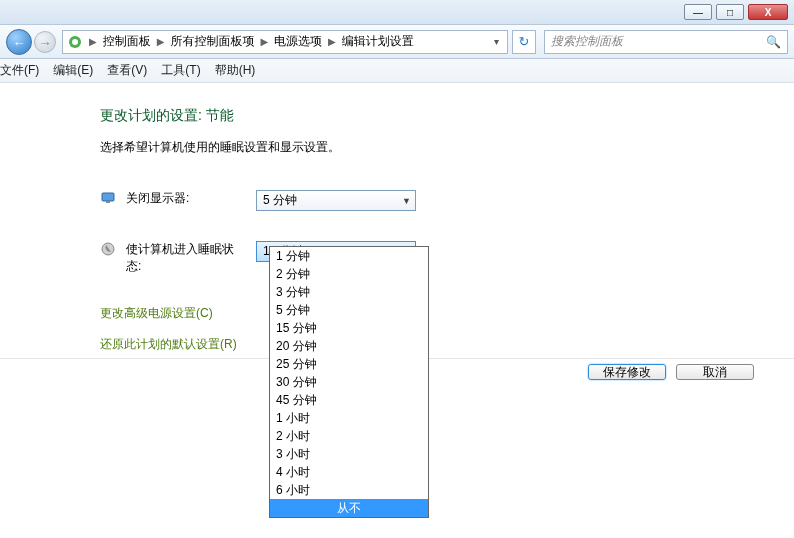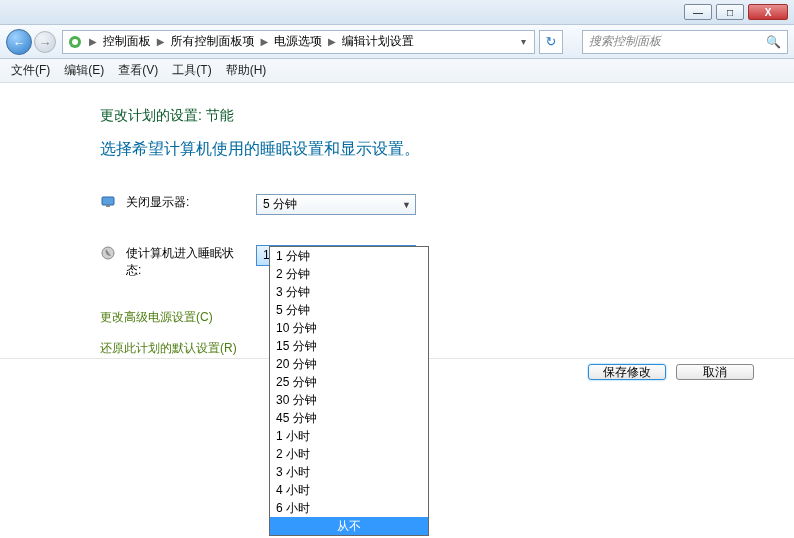--- a/index.html
+++ b/index.html
@@ -13,31 +13,31 @@
   
   .addrrow { height: 34px; background: linear-gradient(#f8fbfe, #e5eef8); border-bottom: 1px solid #b8c8d8; display: flex; align-items: center; padding: 3px 6px; gap: 2px; }
   .navbtn { width: 26px; height: 26px; border-radius: 50%; background: radial-gradient(circle at 35% 30%, #9ed2ff, #2d7cc8); border: 1px solid #3a6a9a; display: flex; align-items: center; justify-content: center; color: #fff; font-size: 13px; }
   .navbtn.fwd { background: radial-gradient(circle at 35% 30%, #f0f4f8, #c8d2dc); border-color: #b0b8c0; color: #888; width: 22px; height: 22px; }
   .addrbar { flex: 1; height: 24px; border: 1px solid #a5b8cc; background: #fff; display: flex; align-items: center; padding: 0 4px; font-size: 12px; gap: 4px; margin-left: 4px; }
   .addricon { width: 16px; height: 16px; display: flex; align-items: center; justify-content: center; }
   .crumb { display: flex; align-items: center; gap: 2px; }
   .crumb-sep { color: #666; font-size: 10px; padding: 0 2px; }
   .addrdrop { margin-left: auto; color: #555; font-size: 10px; padding: 0 4px; }
   .refresh { width: 24px; height: 24px; border: 1px solid #a5b8cc; background: #fff; display: flex; align-items: center; justify-content: center; color: #2d7cc8; font-size: 13px; margin-left: 2px; }
-  .searchbar { width: 206px; height: 24px; border: 1px solid #a5b8cc; background: #fff; display: flex; align-items: center; padding: 0 6px; font-size: 12px; color: #888; font-style: italic; margin-left: 17px; position: relative; }
+  .searchbar { width: 244px; height: 24px; border: 1px solid #a5b8cc; background: #fff; display: flex; align-items: center; padding: 0 6px; font-size: 12px; color: #888; font-style: italic; margin-left: 6px; position: relative; }
   .searchbar .mag { position: absolute; right: 6px; color: #2d7cc8; font-style: normal; }
   
   
-  .menubar { height: 24px; background: linear-gradient(#f6f9fc, #eef3f8); border-bottom: 1px solid #d8e0e8; display: flex; align-items: center; padding: 0 11px; font-size: 12px; gap: 14px; }
+  .menubar { height: 24px; background: linear-gradient(#f6f9fc, #eef3f8); border-bottom: 1px solid #d8e0e8; display: flex; align-items: center; padding: 0 0; font-size: 12px; gap: 14px; }
   .menuitem { color: #222; }
   
   
   .content { position: relative; padding: 24px 0 0 100px; }
   .page-title { color: #0a5a2a; font-size: 14px; margin-bottom: 14px; font-weight: normal; }
-  .page-sub { font-size: 16px; color: #0369a1; margin-bottom: 34px; }
+  .page-sub { font-size: 12px; color: #000000; margin-bottom: 34px; }
   
   .setting-row { display: flex; align-items: flex-start; gap: 10px; margin-bottom: 30px; font-size: 12px; }
   .setting-icon { width: 16px; height: 16px; display: flex; align-items: center; justify-content: center; }
   .setting-label { width: 120px; }
   
   .dropdown { width: 160px; height: 21px; border: 1px solid #7b9ebd; background: linear-gradient(#fff, #eef3f8); display: flex; align-items: center; padding: 0 6px; font-size: 12px; position: relative; }
   .dropdown .arrow { position: absolute; right: 4px; font-size: 9px; color: #444; }
   .dropdown.open { background: linear-gradient(#e8f4ff, #bde0ff); border-color: #3d8dd8; }
   
   .dropdown-list { position: absolute; left: 269px; top: 246px; width: 160px; border: 1px solid #666; background: #fff; z-index: 100; font-size: 12px; }
@@ -132,21 +132,20 @@
     <a class="link">更改高级电源设置(C)</a>
     <a class="link">还原此计划的默认设置(R)</a>
   </div>
 </div>
 
 <div class="dropdown-list" id="sleep-options">
     <div class="dropdown-option">1 分钟</div>
     <div class="dropdown-option">2 分钟</div>
     <div class="dropdown-option">3 分钟</div>
     <div class="dropdown-option">5 分钟</div>
-    <div class="dropdown-option">10 分钟</div>
     <div class="dropdown-option">15 分钟</div>
     <div class="dropdown-option">20 分钟</div>
     <div class="dropdown-option">25 分钟</div>
     <div class="dropdown-option">30 分钟</div>
     <div class="dropdown-option">45 分钟</div>
     <div class="dropdown-option">1 小时</div>
     <div class="dropdown-option">2 小时</div>
     <div class="dropdown-option">3 小时</div>
     <div class="dropdown-option">4 小时</div>
     <div class="dropdown-option">6 小时</div>

